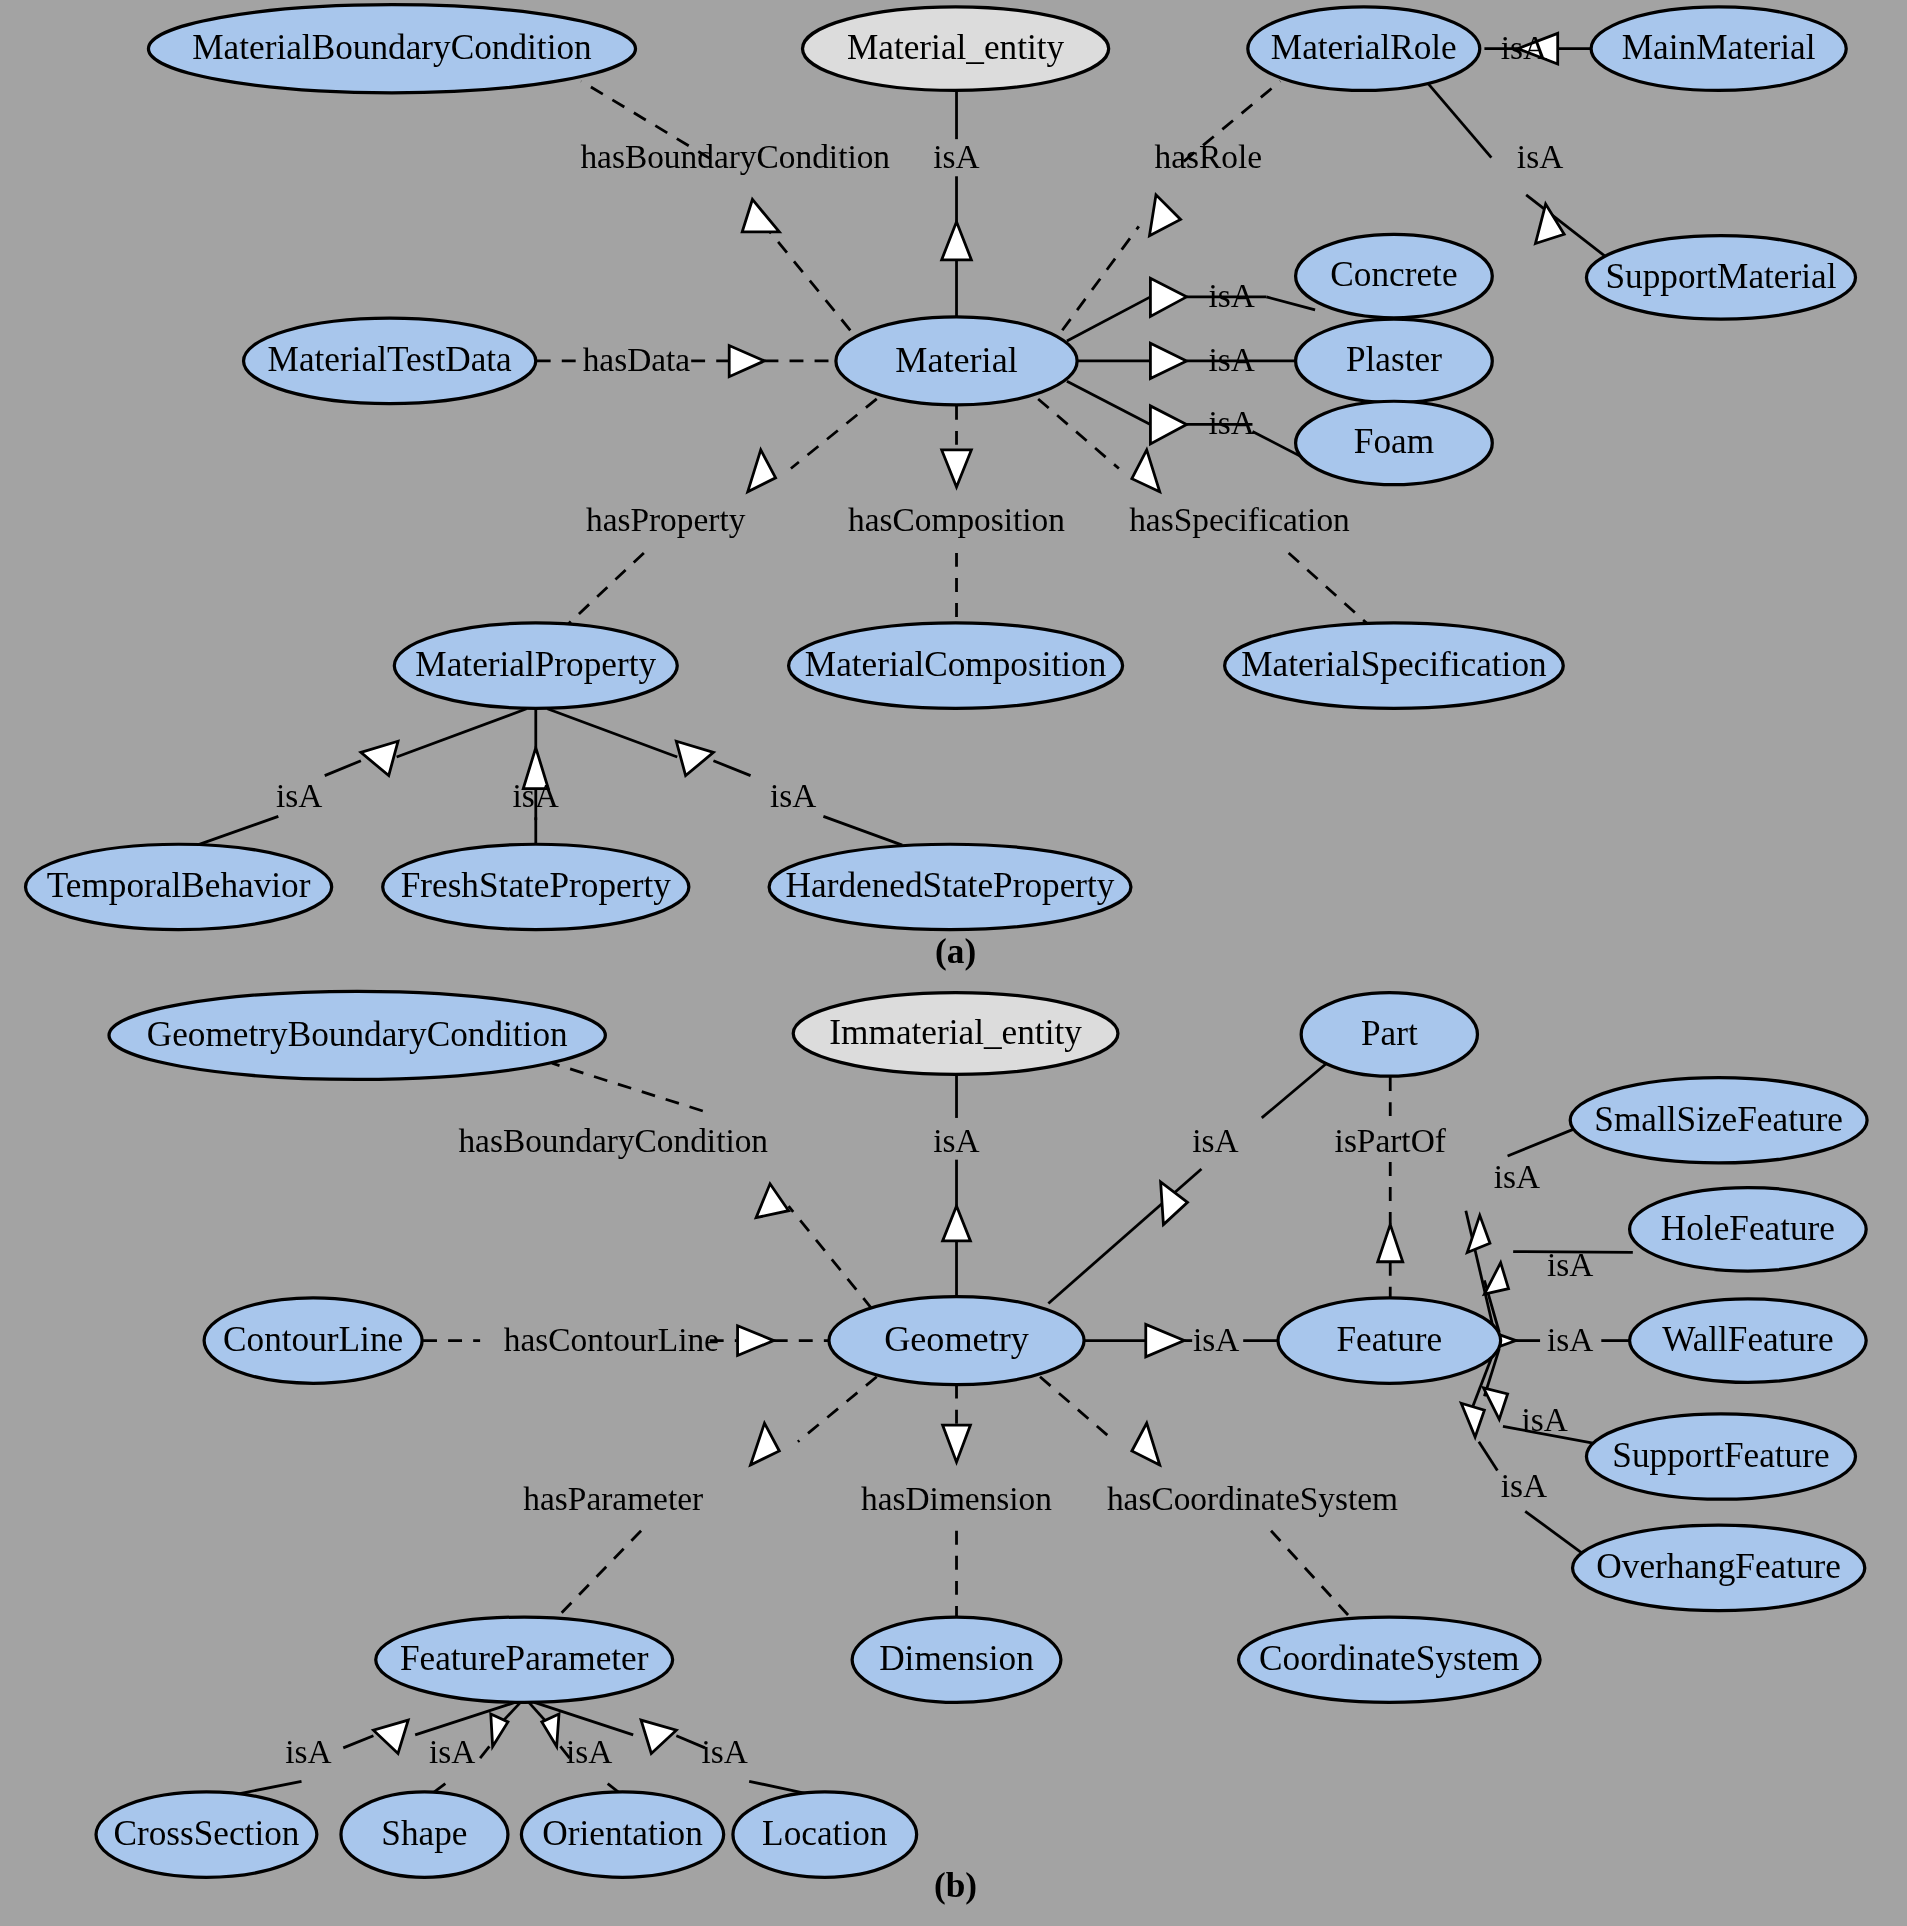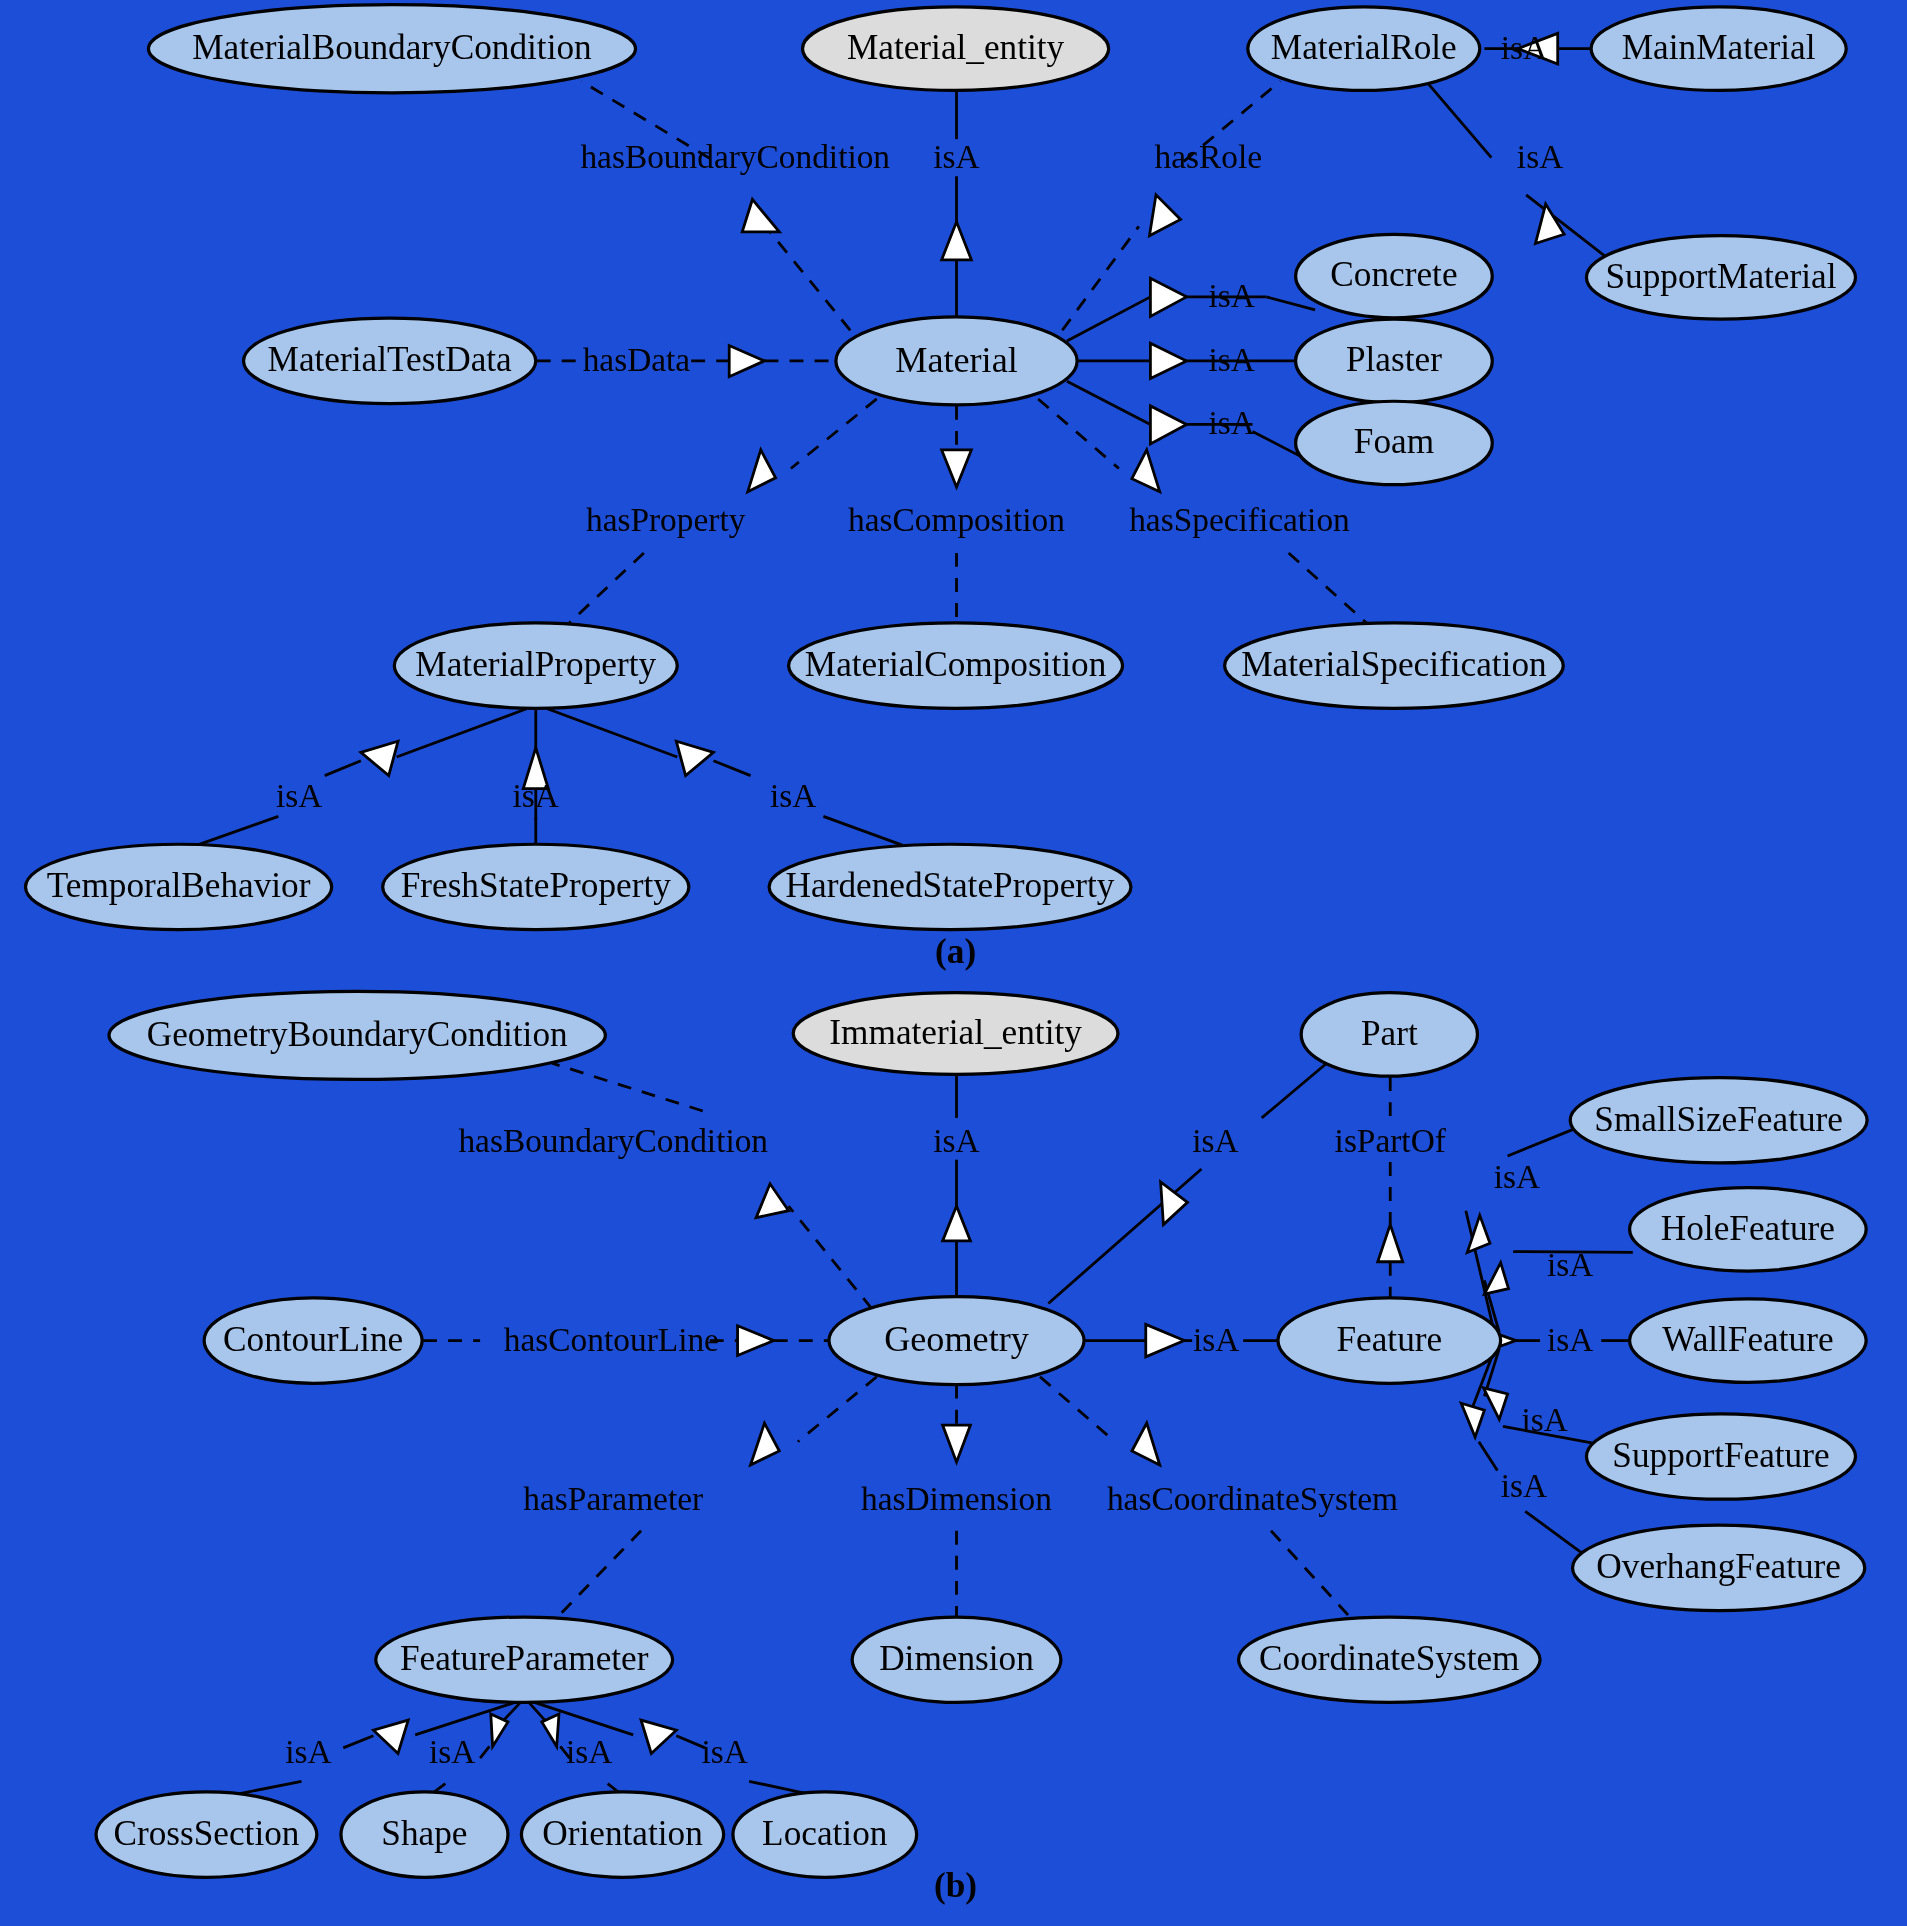--- a/index.html
+++ b/index.html
@@ -7,21 +7,21 @@
     padding: 0;
     background: #ffffff;
   }
   body {
     font-family: "Liberation Serif", "DejaVu Serif", serif;
   }
   #stage {
     position: relative;
     width: 1907px;
     height: 1926px;
-    background: #1d4ed8;
+    background: #a3a3a3;
     overflow: hidden;
   }
   svg#diagram {
     position: absolute;
     left: 0;
     top: 0;
     width: 1907px;
     height: 1926px;
   }
   .node-ellipse {

